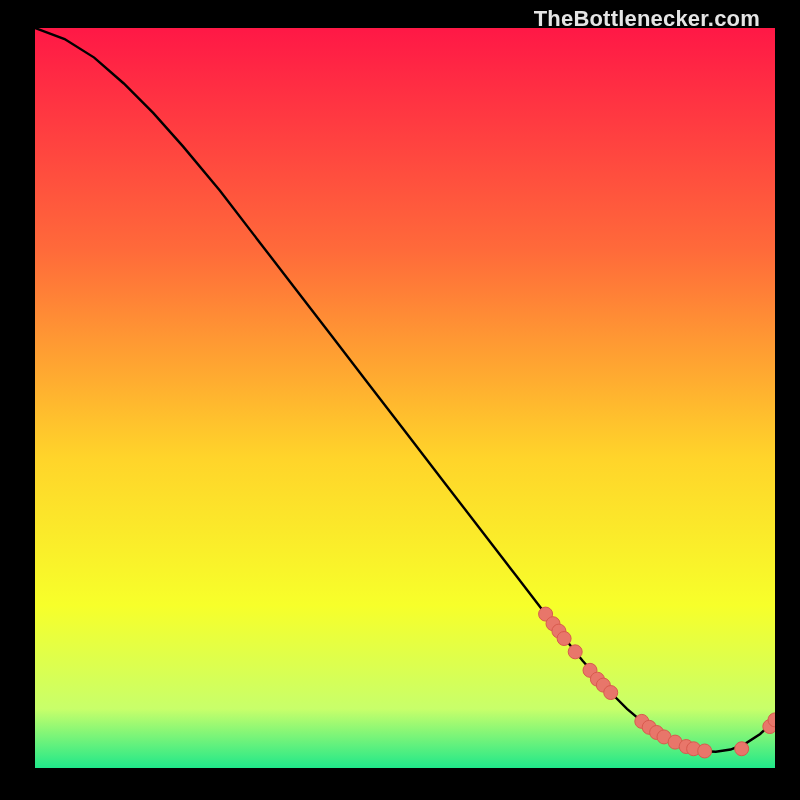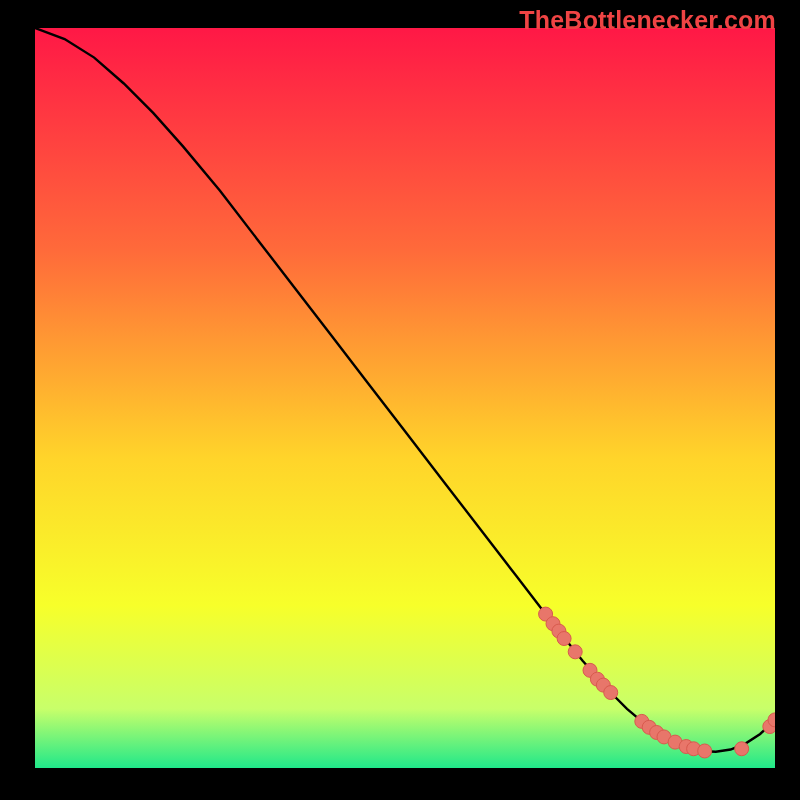--- a/index.html
+++ b/index.html
@@ -21,25 +21,25 @@
   .plot {
     position: absolute;
     left: 0;
     top: 0;
     width: 740px;
     height: 740px;
   }
   .watermark {
     position: absolute;
     top: 6px;
-    right: 24px;
+    right: 40px;
     font-family: Arial, Helvetica, sans-serif;
-    font-size: 25px;
+    font-size: 22px;
     font-weight: 600;
-    color: #ef4444;
+    color: #e5e5e5;
     letter-spacing: 0.2px;
   }
 </style>
 </head>
 <body>
 
 <div class="frame">
   <svg class="plot" viewBox="0 0 740 740" preserveAspectRatio="none">
     <defs>
       <linearGradient id="bg-grad" x1="0" y1="0" x2="0" y2="1">

